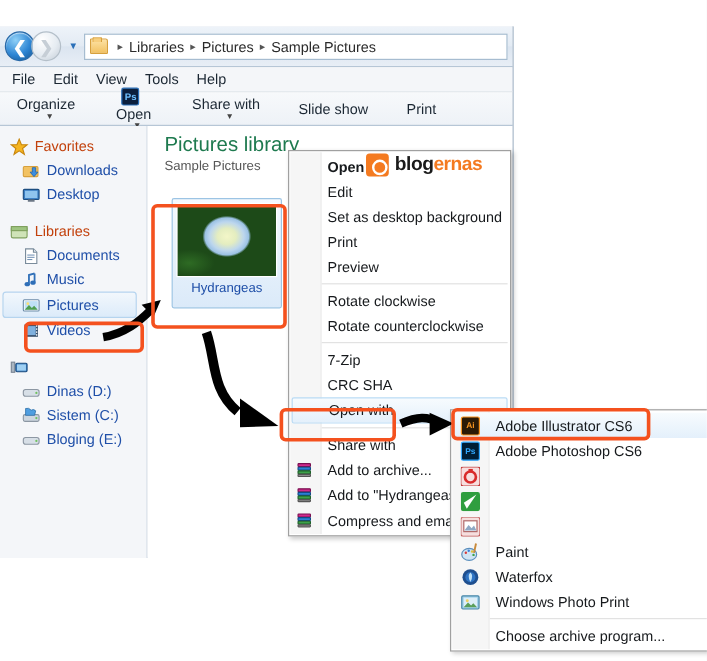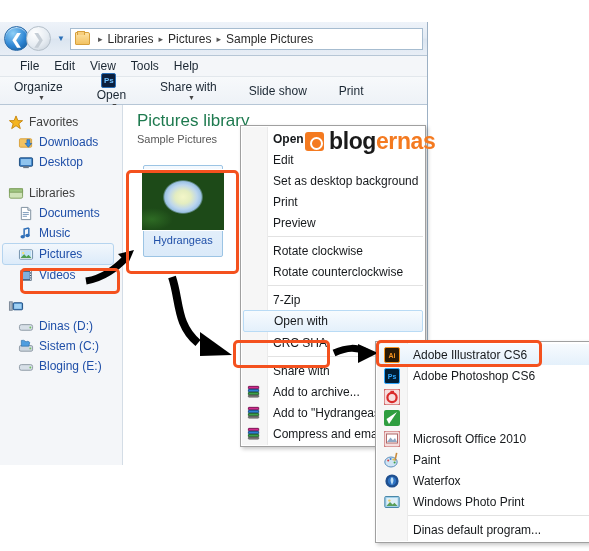--- a/index.html
+++ b/index.html
@@ -67,21 +67,21 @@
     content:""; position: absolute; left: 1px; top: -2px;
     width: 6px; height: 3px; background: #f7cf7e;
     border: 1px solid #d7a03c; border-bottom: none; border-radius: 1px 1px 0 0;
   }
   .crumb { color: #2b2b2b; font-size: 12px; white-space: nowrap; }
   .crumb-sep { color: #555; font-size: 9px; margin: 0 5px; }
 
   
   .menubar {
     height: 21px; display: flex; align-items: center;
-    padding-left: 20px; gap: 15px;
+    padding-left: 10px; gap: 15px;
     background: #f4f6f9; border-bottom: 1px solid #e2e7ec;
   }
   .menubar span { color: #1b2733; font-size: 12px; }
 
   
   .toolbar {
     height: 28px; display: flex; align-items: center;
     background: linear-gradient(to bottom,#f7f9fb 0%,#eef2f7 100%);
     border-bottom: 1px solid #b6c6d6;
     padding-left: 14px; font-size: 12px; color: #1b2733;
@@ -103,38 +103,38 @@
     border-right: 1px solid #d4dde6; padding-top: 7px;
     position: relative;
   }
   .contentpane { flex: 1; background: #ffffff; position: relative; }
 
   .nav-row {
     display: flex; align-items: center; height: 20px;
     padding-left: 8px; color: #1f4fa8; font-size: 12px; white-space: nowrap;
   }
   .nav-row.indent { padding-left: 18px; }
-  .nav-row.root { color: #404040; }
+  .nav-row.root { color: #c2410c; }
   .nav-row .ic { width: 16px; height: 15px; margin-right: 5px; flex: none; position: relative; }
   .nav-gap { height: 11px; }
 
   .nav-row.selected {
     background: linear-gradient(to bottom,#f2f7fc,#dcebfa);
     border: 1px solid #b5d4ef; border-radius: 3px;
     margin-left: 2px; margin-right: 8px; padding-left: 15px; height: 22px;
   }
 
   
   .lib-title { color: #1e7a4f; font-size: 17px; padding: 6px 0 0 14px; white-space: nowrap;}
   .lib-sub { color: #575757; font-size: 11px; padding: 2px 0 0 14px; }
 
   
   .thumb-wrap {
     position: absolute; left: 20px; top: 60px;
-    width: 80px; height: 92px;
+    width: 92px; height: 92px;
     background: linear-gradient(to bottom,#f4f9fe,#dbeaf9);
     border: 1px solid #9cc4e4; border-radius: 2px;
     display: flex; flex-direction: column; align-items: center;
     padding-top: 3px;
   }
   .thumb-img {
     width: 84px; height: 62px; border: 1px solid #ffffff; position: relative; overflow:hidden;
     background:
       radial-gradient(ellipse 26px 22px at 50% 45%, #f3f6c8 0%, #e4edc0 30%, #bcd6ee 55%, #9cc2e4 70%, rgba(120,170,215,0) 78%),
       radial-gradient(ellipse 30px 16px at 12% 82%, #2e6b24 0%, #1d4a18 70%),
@@ -183,21 +183,21 @@
     display: flex; align-items: center; gap: 5px; z-index: 60;
   }
   .wm-mark {
     width: 19px; height: 19px; background: #f47a20; border-radius: 3px;
     position: relative;
   }
   .wm-mark::after {
     content: ""; position: absolute; left: 5px; top: 5px;
     width: 9px; height: 9px; border: 2px solid #ffffff; border-radius: 50%;
   }
-  .wm-text { font-size: 23px; font-weight: bold; letter-spacing: -.4px; }
+  .wm-text { font-size: 16px; font-weight: bold; letter-spacing: -.4px; }
   .wm-blog { color: #1a1a1a; }
   .wm-ernas { color: #f47a20; }
 
   
   #open-with-submenu {
     position: absolute; left: 375px; top: 341px;
     width: 220px; background: #ffffff;
     border: 1px solid #a0a0a0;
     box-shadow: 2px 2px 4px rgba(0,0,0,.22);
     padding: 2px 0; z-index: 50;
@@ -463,25 +463,25 @@
     </div>
   <div class="cm-item">
     <span>Rotate counterclockwise</span>
     </div>
 
   <div class="cm-sep"></div>
 
   <div class="cm-item">
     <span>7-Zip</span>
     </div>
+  <div class="cm-item">
+    <span>CRC SHA</span>
+    </div>
   <div class="cm-item hover">
     <span>Open with</span>
-    </div>
-  <div class="cm-item">
-    <span>CRC SHA</span>
     </div>
 
   <div class="cm-sep"></div>
 
   <div class="cm-item">
     <span>Share with</span>
     </div>
 
   <div class="cm-item">
     <span class="rar-ic">
@@ -547,21 +547,20 @@
     </span>
   </div>
   <div class="sm-item">
     <span class="sm-ic">
       <svg viewBox="0 0 16 16" width="16" height="16">
           <rect x="0" y="0" width="16" height="16" rx="2" fill="#f5dede" stroke="#c05a5a"></rect>
           <rect x="2.5" y="3" width="11" height="9" fill="#ffffff" stroke="#b06a6a"></rect>
           <path d="M3 11 L6.5 6.5 L9 9.3 L11 7 L13 11 Z" fill="#8fa8c4"></path>
         </svg>
     </span>
-    <span>Microsoft Office 2010</span>
   </div>
   <div class="sm-item">
     <span class="sm-ic">
       <svg viewBox="0 0 16 16" width="16" height="16">
           <ellipse cx="7" cy="10" rx="6.2" ry="5" fill="#cfe4f4" stroke="#5b8fbd"></ellipse>
           <circle cx="4.2" cy="8.6" r="1" fill="#d93b3b"></circle>
           <circle cx="6.6" cy="7" r="1" fill="#3b7fd9"></circle>
           <circle cx="9.4" cy="7.6" r="1" fill="#e0c23b"></circle>
           <circle cx="10.6" cy="10.4" r="1" fill="#3ba14a"></circle>
           <rect x="11.2" y="0.8" width="1.6" height="8" fill="#c98a3b" transform="rotate(12 12 4)"></rect>
@@ -587,21 +586,21 @@
           <circle cx="5.4" cy="6.6" r="1.2" fill="#f0d060"></circle>
           <path d="M2.4 12 L6 8 L8.6 10.5 L10.4 8.8 L13.6 12 Z" fill="#5a9e5a"></path>
         </svg>
     </span>
     <span>Windows Photo Print</span>
   </div>
 
   <div class="cm-sep" style="margin-left:32px"></div>
 
   <div class="sm-item">
-    <span>Dinas default program...</span>
+    <span>Choose archive program...</span>
   </div>
 </div>
 
 <div id="watermark">
   <div class="wm-mark"></div>
   <div class="wm-text">
     <span class="wm-blog">blog</span><span class="wm-ernas">ernas</span>
   </div>
 </div>
 

